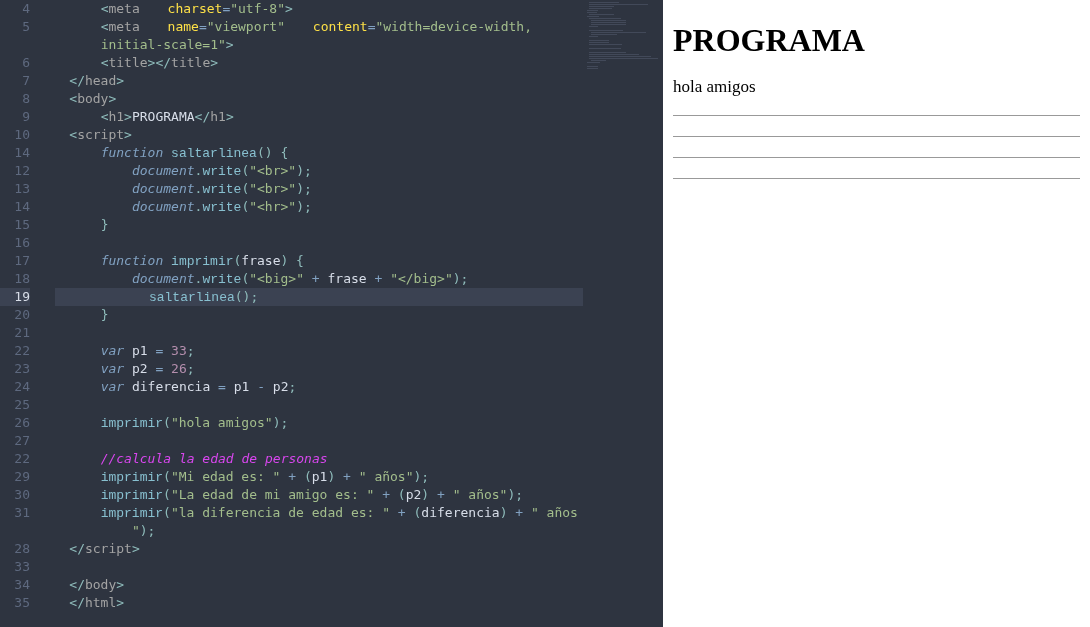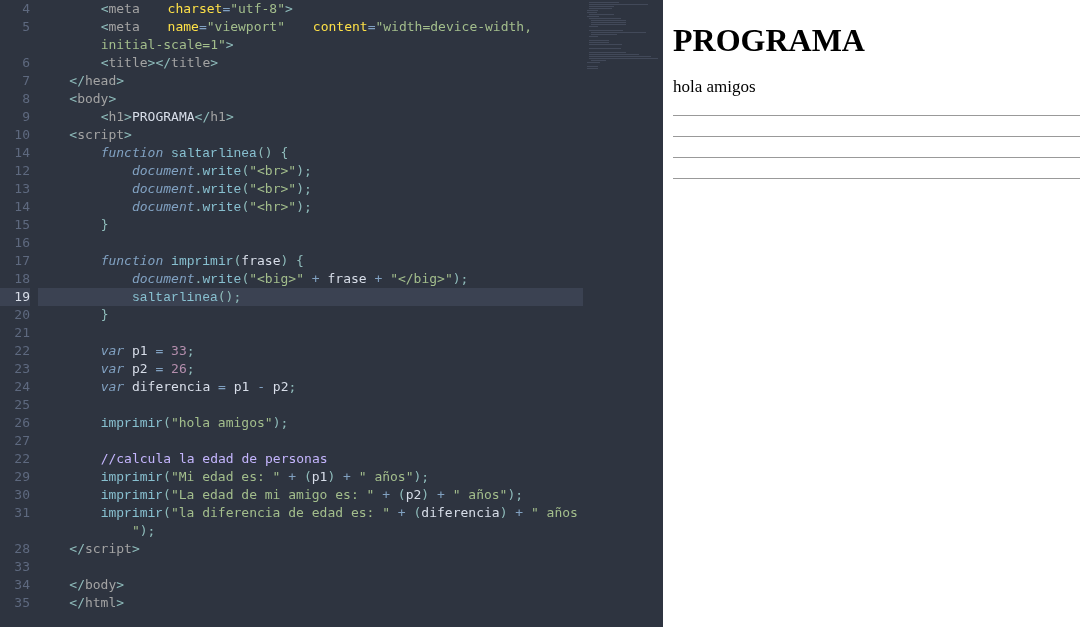--- a/index.html
+++ b/index.html
@@ -4,33 +4,33 @@
 <style>
   * { box-sizing: border-box; margin: 0; padding: 0; }
   html, body { width: 1090px; height: 627px; overflow: hidden; font-family: sans-serif; }
   .container { display: flex; width: 100%; height: 100%; }
   .editor { width: 663px; height: 100%; background: #2e3440; display: flex; position: relative; }
   .gutter { width: 38px; background: #2e3440; color: #5e697f; font-family: "Consolas","Menlo",monospace; font-size: 13px; line-height: 18px; text-align: right; padding: 0 8px 0 0; user-select: none; }
   .gutter .ln { height: 18px; }
   .gutter .ln.active { background: #3b4252; color: #d8dee9; }
   .code { flex: 1; font-family: "Consolas","Menlo",monospace; font-size: 13px; line-height: 18px; color: #d8dee9; white-space: pre; overflow: hidden; }
   .code .row { height: 18px; }
-  .code .row.active { background: #3b4252; }
+  .code .row.active { background: #3b4252; margin-left: 17px; }
   .minimap { width: 80px; height: 100%; background: #2e3440; position: relative; }
   .minimap .blob { position: absolute; background: #66738a; opacity: 0.35; height: 1px; }
   .p  { color: #8fbcbb; }  
   .t  { color: #a3a3a3; }  
   .a  { color: #fde047; margin-left: 20px; }  
   .s  { color: #a3be8c; }  
   .k  { color: #81a1c1; font-style: italic; } 
   .fn { color: #88c0d0; font-family: Liberation Mono, monospace; }  
   .id { color: #d8dee9; }  
   .op { color: #81a1c1; }  
   .n  { color: #b48ead; }  
-  .c  { color: #c4b5fd; }
+  .c  { color: #d946ef; font-style: italic; }
 
   .preview { flex: 1; background: #ffffff; color: #000; padding: 14px 10px 0 10px; font-family: "Times New Roman", serif; }
   .preview h1 { font-size: 32px; font-weight: bold; margin: 8px 0 18px 0; }
   .preview .line { font-size: 17px; margin: 14px 0; }
   .preview hr { border: none; border-top: 1px solid #999; margin: 2px 0 16px 0; }
   .preview .gap { height: 2px; }
 </style>
 </head>
 <body>
 

